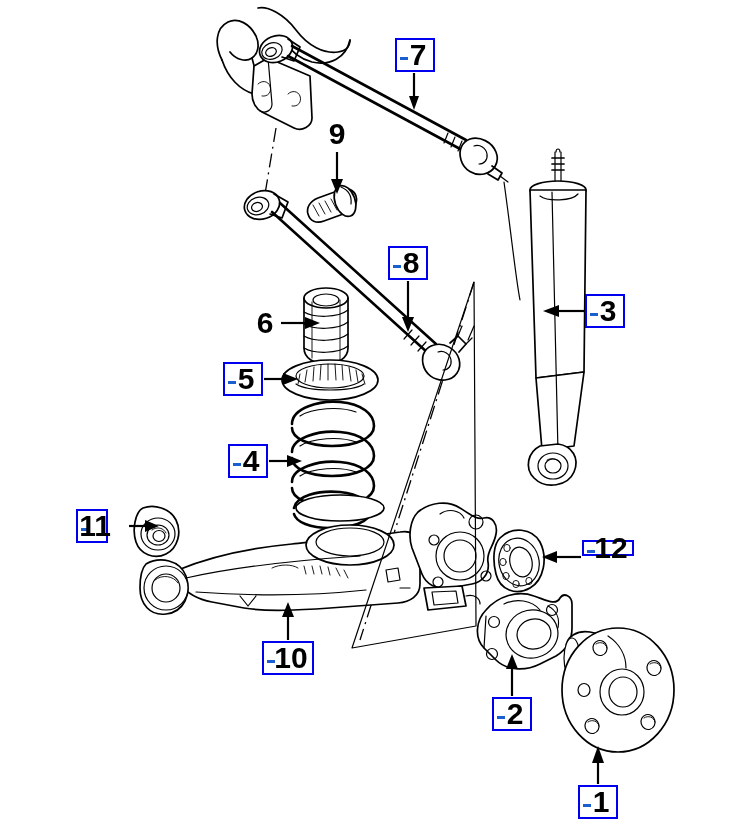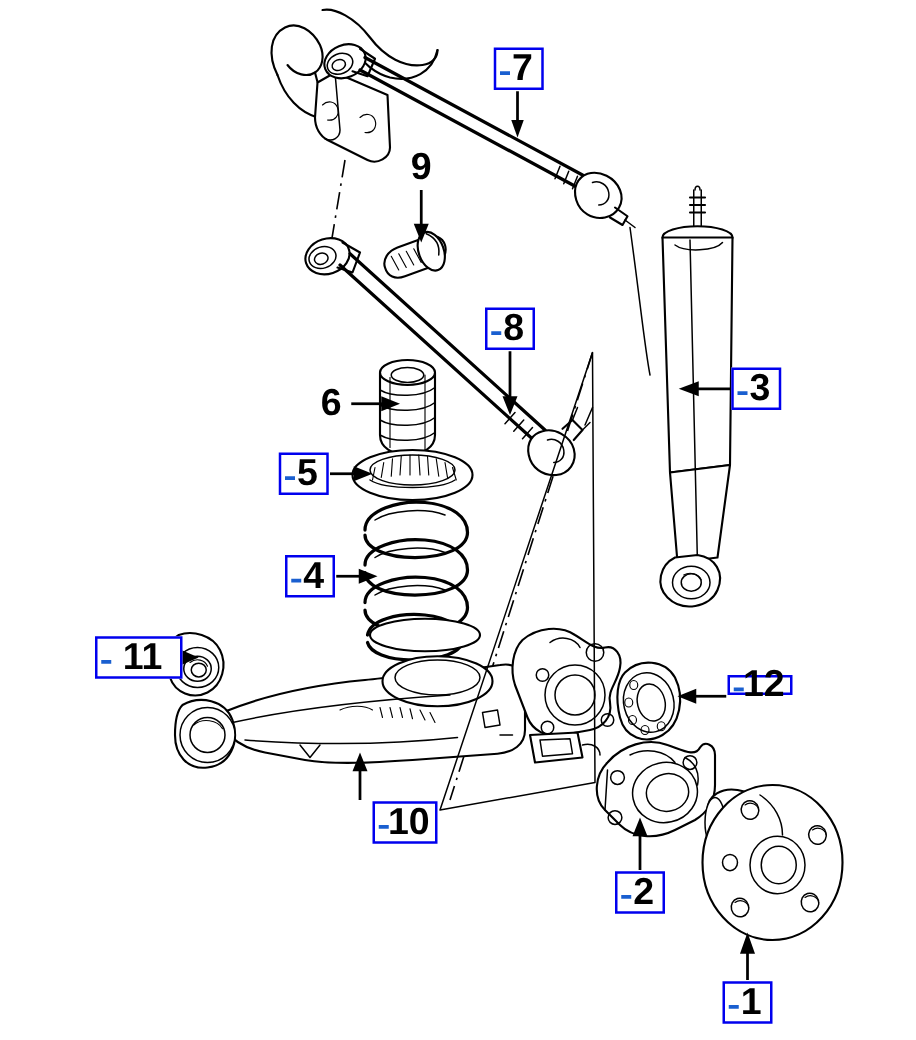--- a/index.html
+++ b/index.html
@@ -483,31 +483,31 @@
   <div class="callout boxed" style="left:223px; top:362px; width:40px; height:34px; font-size:30px;">
     <span class="dash"></span>
     <span class="num">5</span>
   </div>
 
   <div class="callout boxed" style="left:228px; top:444px; width:40px; height:34px; font-size:30px;">
     <span class="dash"></span>
     <span class="num">4</span>
   </div>
 
-  <div class="callout boxed" style="left:76px; top:509px; width:70px; height:34px; font-size:30px;">
+  <div class="callout boxed" style="left:76px; top:509px; width:32px; height:34px; font-size:30px;">
     <span class="dash"></span>
     <span class="num">11</span>
   </div>
 
   <div class="callout boxed" style="left:582px; top:540px; width:52px; height:16px; font-size:30px;">
     <span class="dash"></span>
     <span class="num">12</span>
   </div>
 
-  <div class="callout boxed" style="left:262px; top:641px; width:52px; height:34px; font-size:30px;margin-left:36px;">
+  <div class="callout boxed" style="left:262px; top:641px; width:52px; height:34px; font-size:30px;">
     <span class="dash"></span>
     <span class="num">10</span>
   </div>
 
   <div class="callout boxed" style="left:492px; top:697px; width:40px; height:34px; font-size:30px;">
     <span class="dash"></span>
     <span class="num">2</span>
   </div>
 
   <div class="callout boxed" style="left:578px; top:785px; width:40px; height:34px; font-size:30px;">

